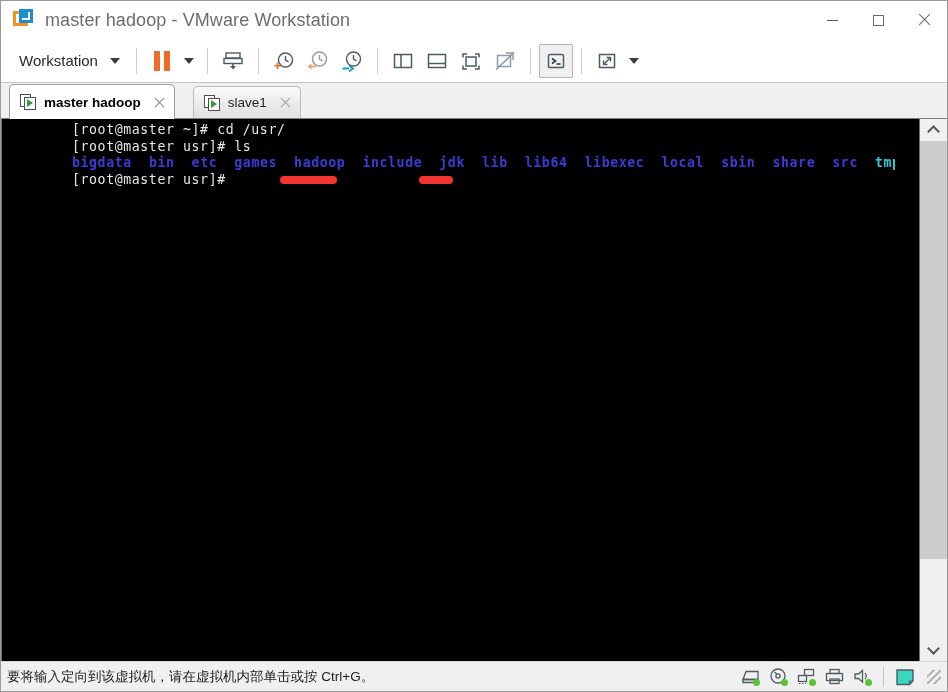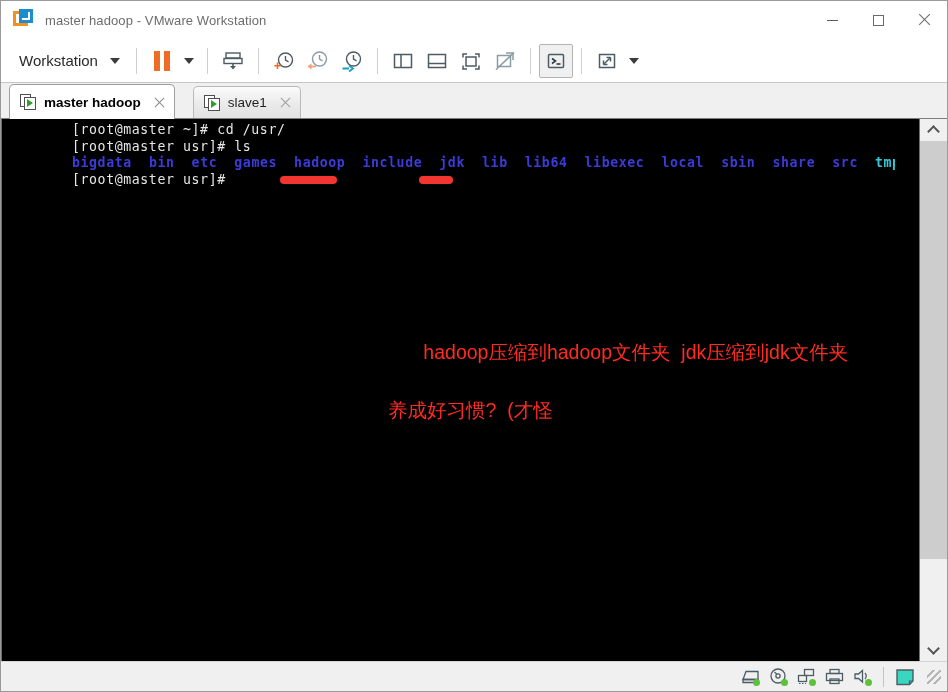--- a/index.html
+++ b/index.html
@@ -58,21 +58,21 @@
     box-sizing: border-box;
     background: #ffffff;
   }
   .app-logo .sq-i {
     position: absolute;
     left: 9px; top: 3px;
     width: 6px; height: 6px;
     background: #1c8ecd;
   }
   .title-text {
-    font-size: 13px;
+    font-size: 18px;
     color: #6d6d6d;
     letter-spacing: 0.1px;
     white-space: nowrap;
   }
   .win-btns {
     margin-left: auto;
     display: flex;
     height: 38px;
   }
   .win-btn {
@@ -549,40 +549,37 @@
   </div>
 
   <div class="vmarea">
 
     <div class="screen">
       <div class="term"><div><span>[root@master ~]# cd /usr/</span></div><div><span>[root@master usr]# ls</span></div><div><span class="dir">bigdata</span><span>  </span><span class="dir">bin</span><span>  </span><span class="dir">etc</span><span>  </span><span class="dir">games</span><span>  </span><span class="dir">hadoop</span><span>  </span><span class="dir">include</span><span>  </span><span class="dir">jdk</span><span>  </span><span class="dir">lib</span><span>  </span><span class="dir">lib64</span><span>  </span><span class="dir">libexec</span><span>  </span><span class="dir">local</span><span>  </span><span class="dir">sbin</span><span>  </span><span class="dir">share</span><span>  </span><span class="dir">src</span><span>  </span><span class="cyan">tmp</span></div><div><span>[root@master usr]# </span></div></div>
 
       <div class="uline" style="left: 278px; top: 57px; width: 57px;"></div>
       <div class="uline" style="left: 417px; top: 57px; width: 34px;"></div>
 
-      <div class="annot" style="left:378px; top:190px;">
-        <span>hadoop压缩到hadoop文件夹  jdk压缩到jdk文件夹</span>
-        <span class="l2">养成好习惯?  (才怪</span>
-      </div>
     </div>
 
     <div class="vscroll">
       <div class="sb-btn">
         <span class="chev up"></span>
       </div>
       <div class="sb-track">
         <div class="sb-thumb"></div>
       </div>
       <div class="sb-btn">
         <span class="chev down"></span>
       </div>
     </div>
   </div>
 
   <div class="statusbar">
+    <div class="status-text">要将输入定向到该虚拟机，请在虚拟机内部单击或按 Ctrl+G。</div>
 
     <div class="status-icons">
 
       <div class="sico">
         <svg width="21" height="19" viewBox="0 0 21 19">
           <path d="M3 12.5 L18 12.5 L18 15.5 L3 15.5 Z" fill="none" stroke="#4d5b63" stroke-width="1.3"></path>
           <path d="M6 4.5 L18 4.5 L18 12.5 L3 12.5 Z" fill="none" stroke="#4d5b63" stroke-width="1.3"></path>
         </svg>
         <span class="dot"></span>
       </div>

